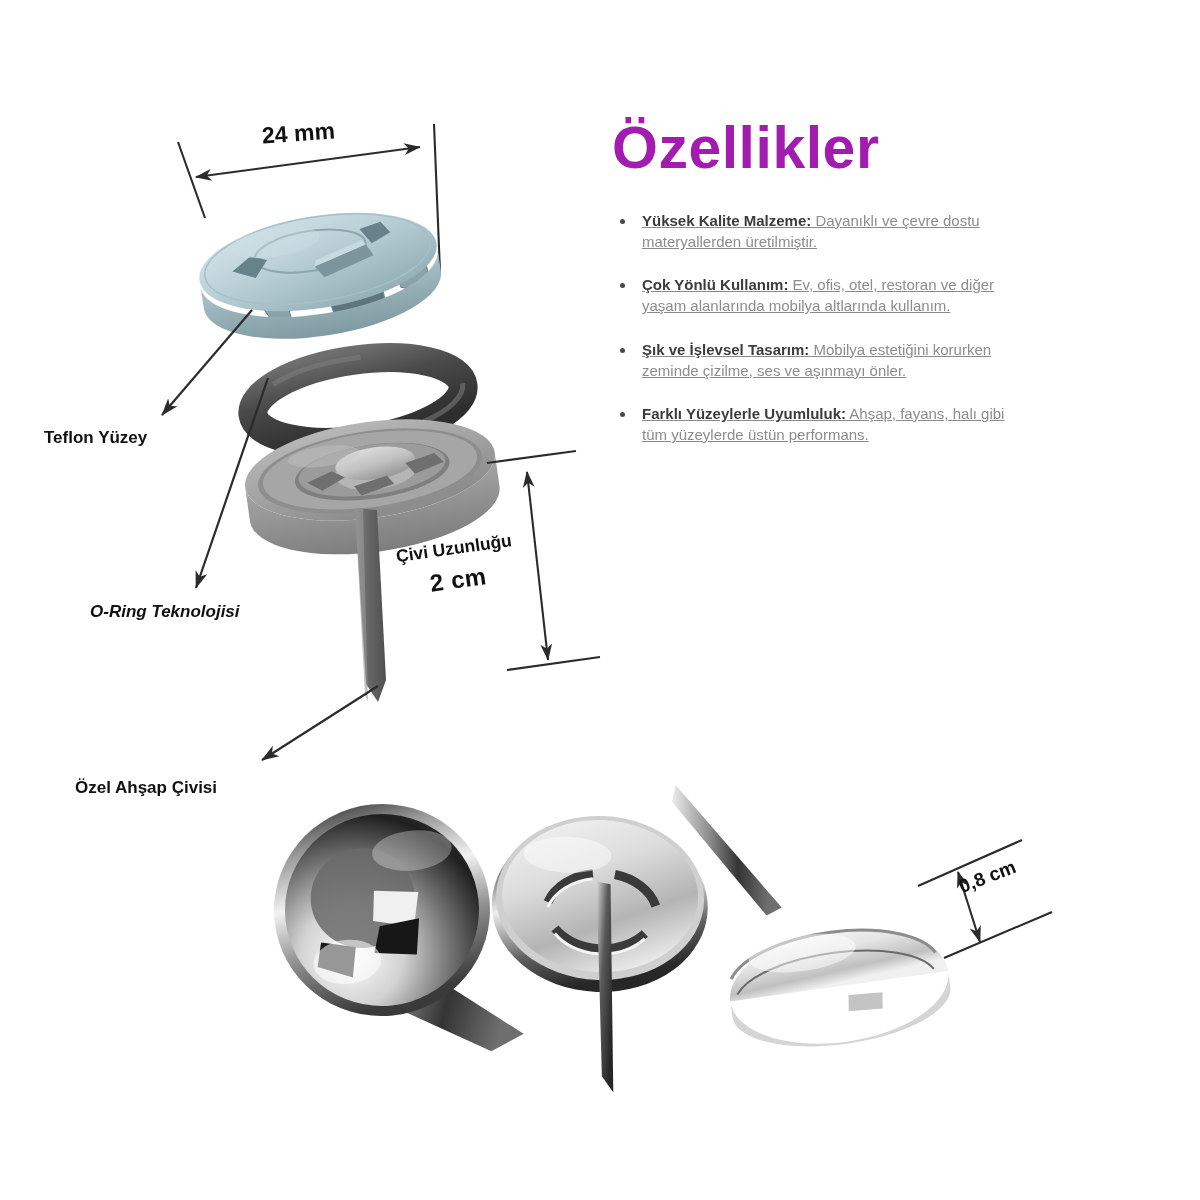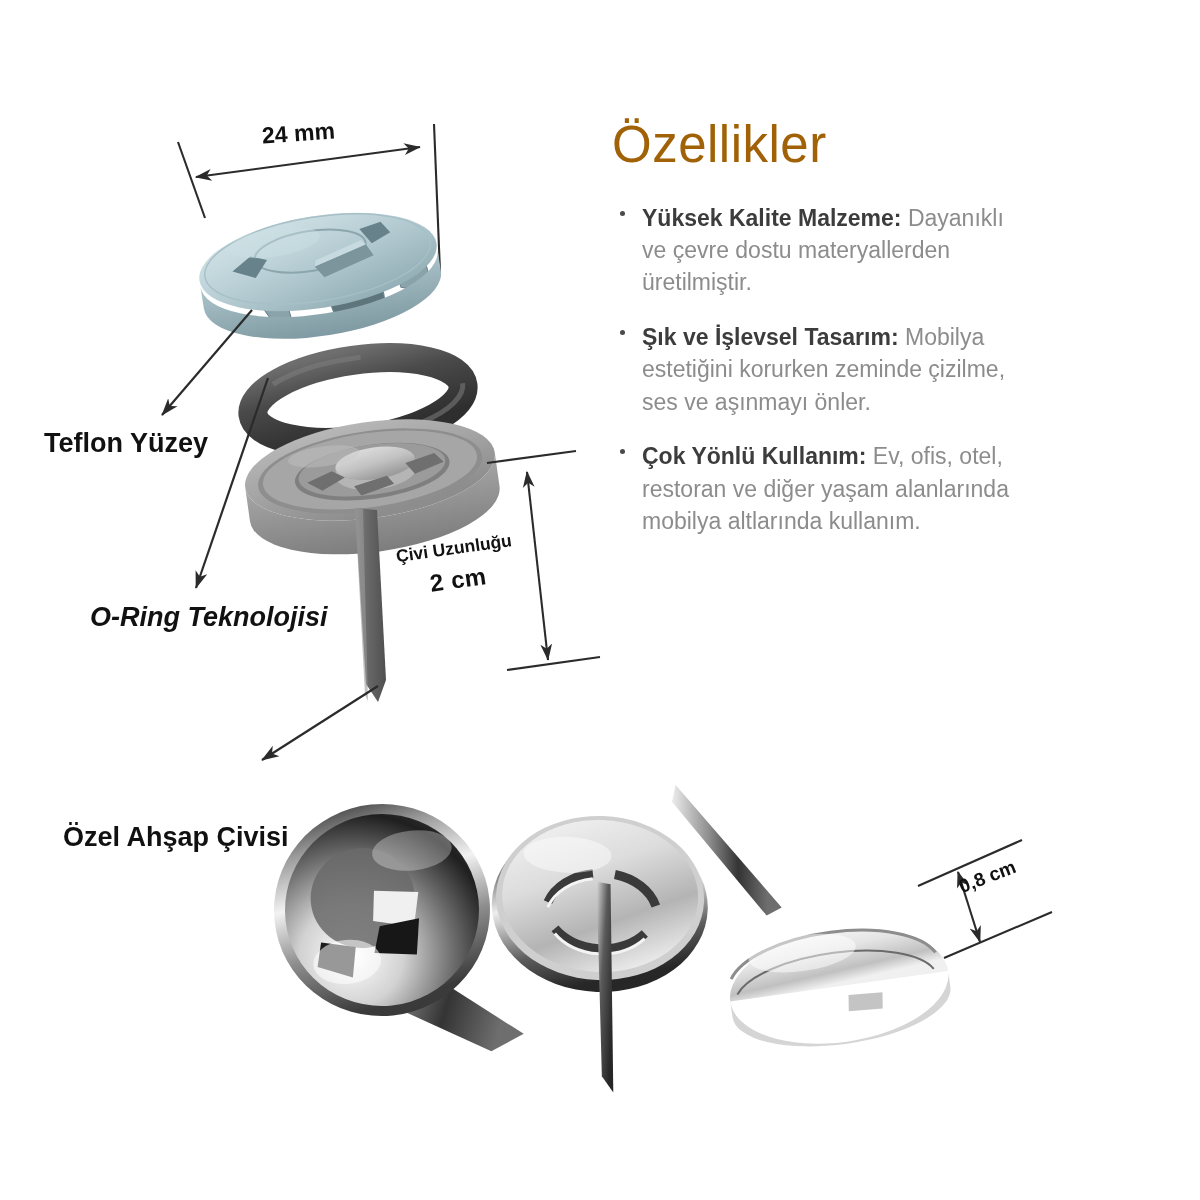--- a/index.html
+++ b/index.html
@@ -9,43 +9,43 @@
     font-family: "Liberation Sans", sans-serif;
     overflow: hidden;
   }
   #stage { position: relative; width: 1200px; height: 1200px; background: #fff; }
 
   
   .features {
     position: absolute; left: 612px; top: 118px; width: 420px;
   }
   .features-title {
-    font-size: 51px; font-weight: 400; color: #a16207;
+    font-size: 59px; font-weight: 700; color: #a21caf;
     letter-spacing: 0.5px; line-height: 1.05;
   }
   .feature-list { margin-top: 30px; list-style: none; }
   .feature-item {
     position: relative; padding-left: 30px; margin-bottom: 22px;
-    font-size: 23px; line-height: 1.41; color: #8a8a8a;
+    font-size: 15px; line-height: 1.41; color: #8a8a8a; text-decoration: underline;
   }
   .feature-item .dot {
     position: absolute; left: 8px; top: 9px;
     width: 5px; height: 5px; border-radius: 50%; background: #4a4a4a;
   }
   .feature-item .f-title { font-weight: bold; color: #3c3c3c; }
   .feature-item .f-body { color: #8c8c8c; }
 
   
   .callout {
     position: absolute; font-weight: bold; color: #111;
-    font-size: 27px; white-space: nowrap;
+    font-size: 17px; white-space: nowrap;
   }
   #label-teflon { left: 44px;  top: 428px; }
   #label-oring  { left: 90px;  top: 602px; font-style: italic; }
-  #label-nail   { left: 63px;  top: 778px; margin-top: 44px; }
+  #label-nail   { left: 75px;  top: 778px; }
 
   
   .dim-text {
     position: absolute; font-weight: bold; color: #111; white-space: nowrap;
   }
   #dim-24mm { left: 262px; top: 120px; font-size: 23px; transform: rotate(-4deg); }
   #dim-civi {
     left: 398px; top: 540px; font-size: 17.5px; transform: rotate(-8deg);
     text-align: center; line-height: 1.0;
   }
@@ -283,22 +283,26 @@
 
   <div class="features">
     <div class="features-title">Özellikler</div>
     <ul class="feature-list">
       <li class="feature-item">
         <span class="dot"></span>
         <span class="f-title">Yüksek Kalite Malzeme:</span><span class="f-body"> Dayanıklı ve çevre dostu materyallerden üretilmiştir.</span>
       </li>
       <li class="feature-item">
         <span class="dot"></span>
+        <span class="f-title">Çok Yönlü Kullanım:</span><span class="f-body"> Ev, ofis, otel, restoran ve diğer yaşam alanlarında mobilya altlarında kullanım.</span>
+      </li>
+      <li class="feature-item">
+        <span class="dot"></span>
         <span class="f-title">Şık ve İşlevsel Tasarım:</span><span class="f-body"> Mobilya estetiğini korurken zeminde çizilme, ses ve aşınmayı önler.</span>
       </li>
       <li class="feature-item">
         <span class="dot"></span>
-        <span class="f-title">Çok Yönlü Kullanım:</span><span class="f-body"> Ev, ofis, otel, restoran ve diğer yaşam alanlarında mobilya altlarında kullanım.</span>
+        <span class="f-title">Farklı Yüzeylerle Uyumluluk:</span><span class="f-body"> Ahşap, fayans, halı gibi tüm yüzeylerde üstün performans.</span>
       </li>
     </ul>
   </div>
 
 </div>
 
 </body></html>

